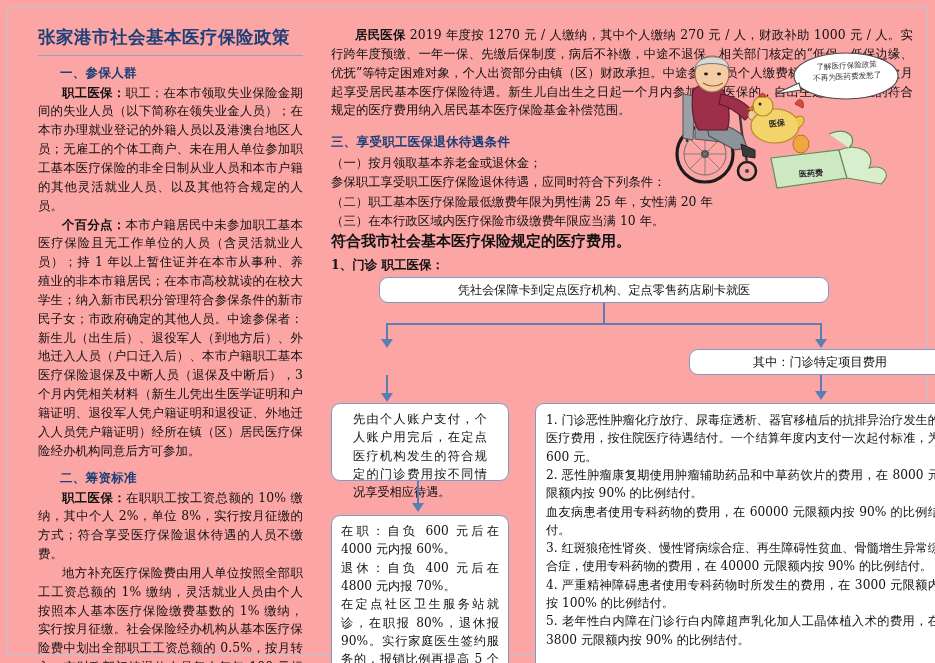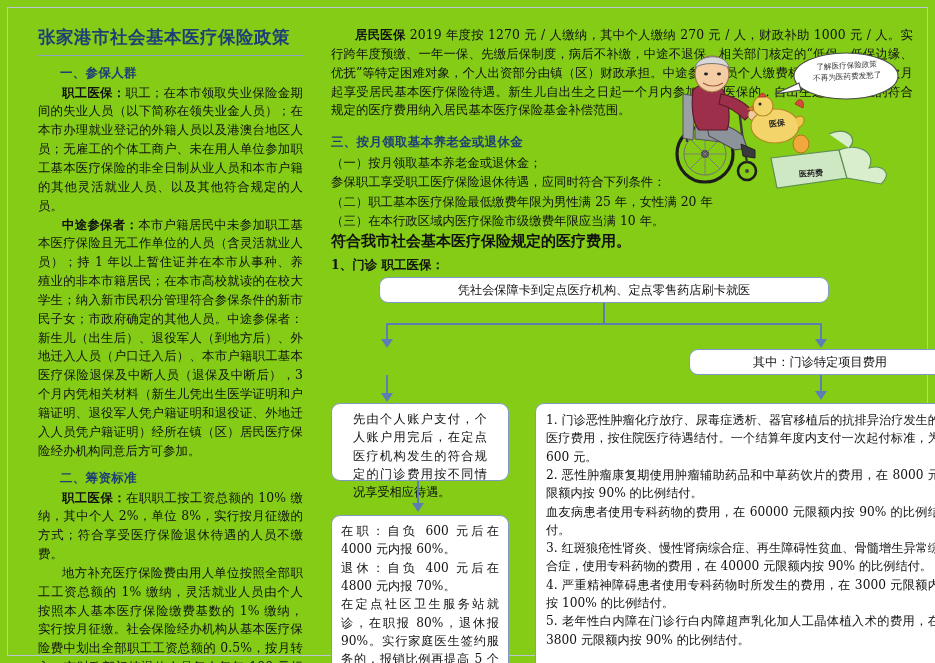--- a/index.html
+++ b/index.html
@@ -8,21 +8,21 @@
     background: #ffffff;
   }
   body {
     font-family: "DejaVu Serif", "Liberation Serif", serif;
     color: #111111;
   }
   #page {
     position: relative;
     width: 935px;
     height: 663px;
-    background: #84cc16;
+    background: #fca5a5;
     box-sizing: border-box;
     overflow: hidden;
   }
   .page-frame {
     position: absolute;
     left: 7px;
     top: 7px;
     right: 7px;
     bottom: 7px;
     border: 1px solid #b9c4d4;
@@ -209,35 +209,35 @@
 
     <div class="col-left">
 
       <div class="doc-title">张家港市社会基本医疗保险政策</div>
       <hr class="title-rule">
 
       <div class="sec-head">一、参保人群</div>
 
       <p class="body"><span class="lead">职工医保：</span><span>职工；在本市领取失业保险金期间的失业人员（以下简称在领失业金人员）；在本市办理就业登记的外籍人员以及港澳台地区人员；无雇工的个体工商户、未在用人单位参加职工基本医疗保险的非全日制从业人员和本市户籍的其他灵活就业人员、以及其他符合规定的人员。</span></p>
 
-      <p class="body"><span class="lead">中途参保者：</span><span>本市户籍居民中未参加职工基本医疗保险且无工作单位的人员（含灵活就业人员）；持 1 年以上暂住证并在本市从事种、养殖业的非本市籍居民；在本市高校就读的在校大学生；纳入新市民积分管理符合参保条件的新市民子女；市政府确定的其他人员。中途参保者：新生儿（出生后）、退役军人（到地方后）、外地迁入人员（户口迁入后）、本市户籍职工基本医疗保险退保及中断人员（退保及中断后），3 个月内凭相关材料（新生儿凭出生医学证明和户籍证明、退役军人凭户籍证明和退役证、外地迁入人员凭户籍证明）经所在镇（区）居民医疗保险经办机构同意后方可参加。</span></p>
+      <p class="body"><span class="lead">个百分点：</span><span>本市户籍居民中未参加职工基本医疗保险且无工作单位的人员（含灵活就业人员）；持 1 年以上暂住证并在本市从事种、养殖业的非本市籍居民；在本市高校就读的在校大学生；纳入新市民积分管理符合参保条件的新市民子女；市政府确定的其他人员。中途参保者：新生儿（出生后）、退役军人（到地方后）、外地迁入人员（户口迁入后）、本市户籍职工基本医疗保险退保及中断人员（退保及中断后），3 个月内凭相关材料（新生儿凭出生医学证明和户籍证明、退役军人凭户籍证明和退役证、外地迁入人员凭户籍证明）经所在镇（区）居民医疗保险经办机构同意后方可参加。</span></p>
 
       <div class="sec-head">二、筹资标准</div>
 
       <p class="body"><span class="lead">职工医保：</span><span>在职职工按工资总额的 10% 缴纳，其中个人 2%，单位 8%，实行按月征缴的方式；符合享受医疗保险退休待遇的人员不缴费。</span></p>
 
       <p class="body">地方补充医疗保险费由用人单位按照全部职工工资总额的 1% 缴纳，灵活就业人员由个人按照本人基本医疗保险缴费基数的 1% 缴纳，实行按月征缴。社会保险经办机构从基本医疗保险费中划出全部职工工资总额的 0.5%，按月转入；市财政部门按退休人员每人每年 100 元标准列入当年财政预算，直接划拨。</p>
 
     </div>
 
     <div class="col-right">
 
       <p class="body"><span class="lead">居民医保</span>&nbsp;<span>2019 年度按 1270 元 / 人缴纳，其中个人缴纳 270 元 / 人，财政补助 1000 元 / 人。实行跨年度预缴、一年一保、先缴后保制度，病后不补缴，中途不退保。相关部门核定的“低保、低保边缘、优抚”等特定困难对象，个人出资部分由镇（区）财政承担。中途参保人员个人缴费标准不变，从缴费次月起享受居民基本医疗保险待遇。新生儿自出生之日起一个月内参加居民医保的，自出生之日起产生的符合规定的医疗费用纳入居民基本医疗保险基金补偿范围。</span></p>
 
-      <div class="sec-head flush" style="margin-top:14px;">三、按月领取基本养老金或退休金</div>
+      <div class="sec-head flush" style="margin-top:14px;">三、享受职工医保退休待遇条件</div>
       <p class="listline">（一）按月领取基本养老金或退休金；</p>
       <p class="listline">参保职工享受职工医疗保险退休待遇，应同时符合下列条件：</p>
       <p class="listline">（二）职工基本医疗保险最低缴费年限为男性满 25 年，女性满 20 年</p>
       <p class="listline">（三）在本行政区域内医疗保险市级缴费年限应当满 10 年。</p>
 
       <p class="subtitle-bold">符合我市社会基本医疗保险规定的医疗费用。</p>
       <p class="numbered">1、门诊  职工医保：</p>
 
       <div class="flow">
 

